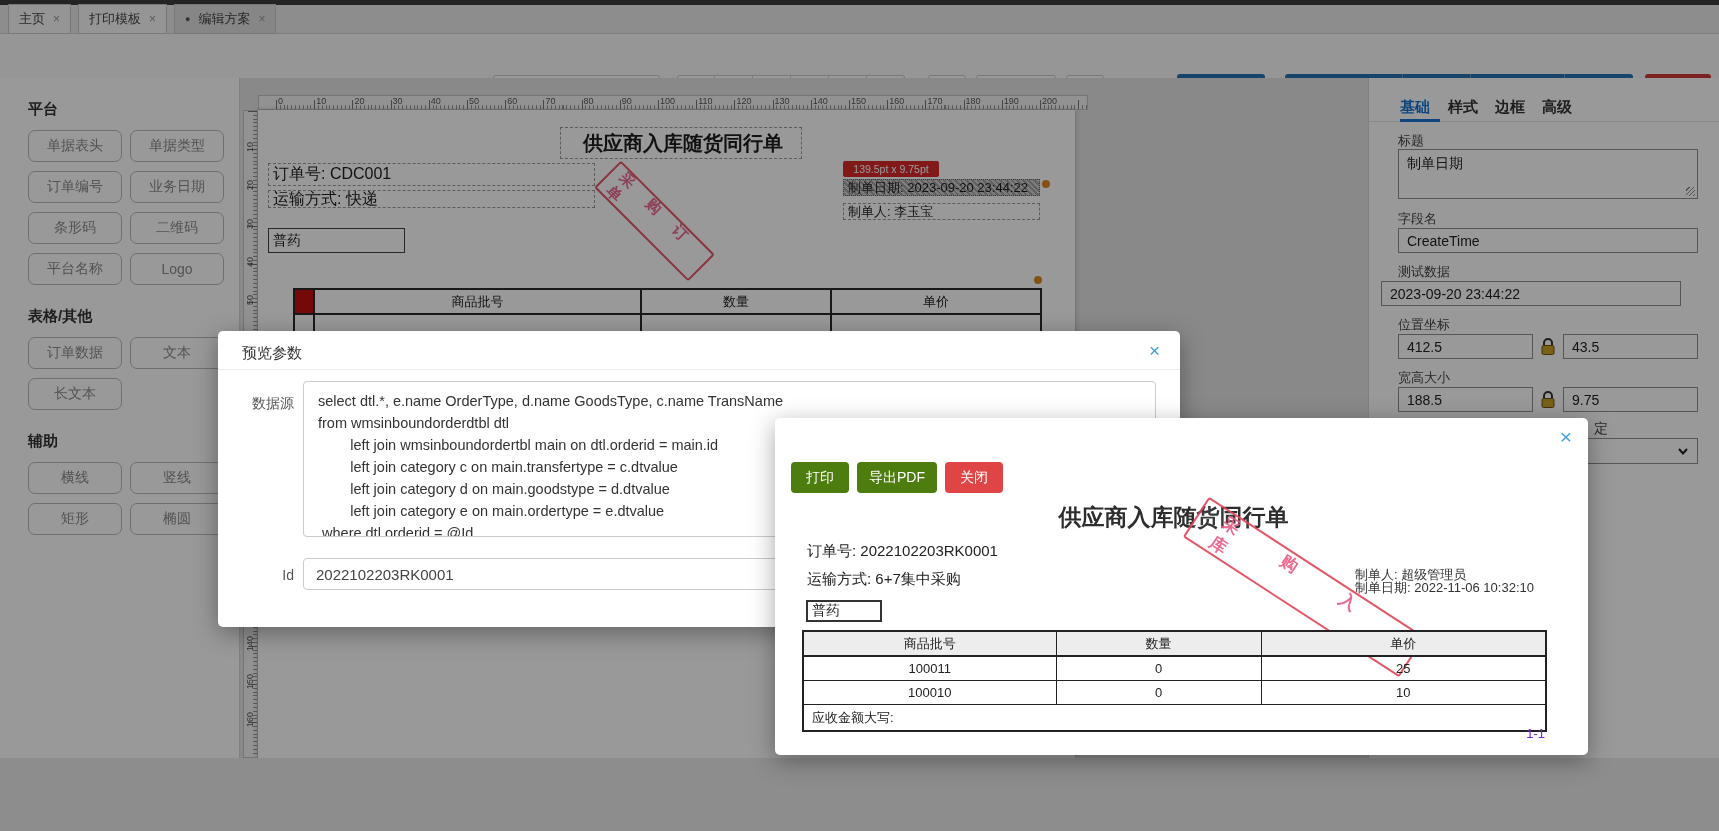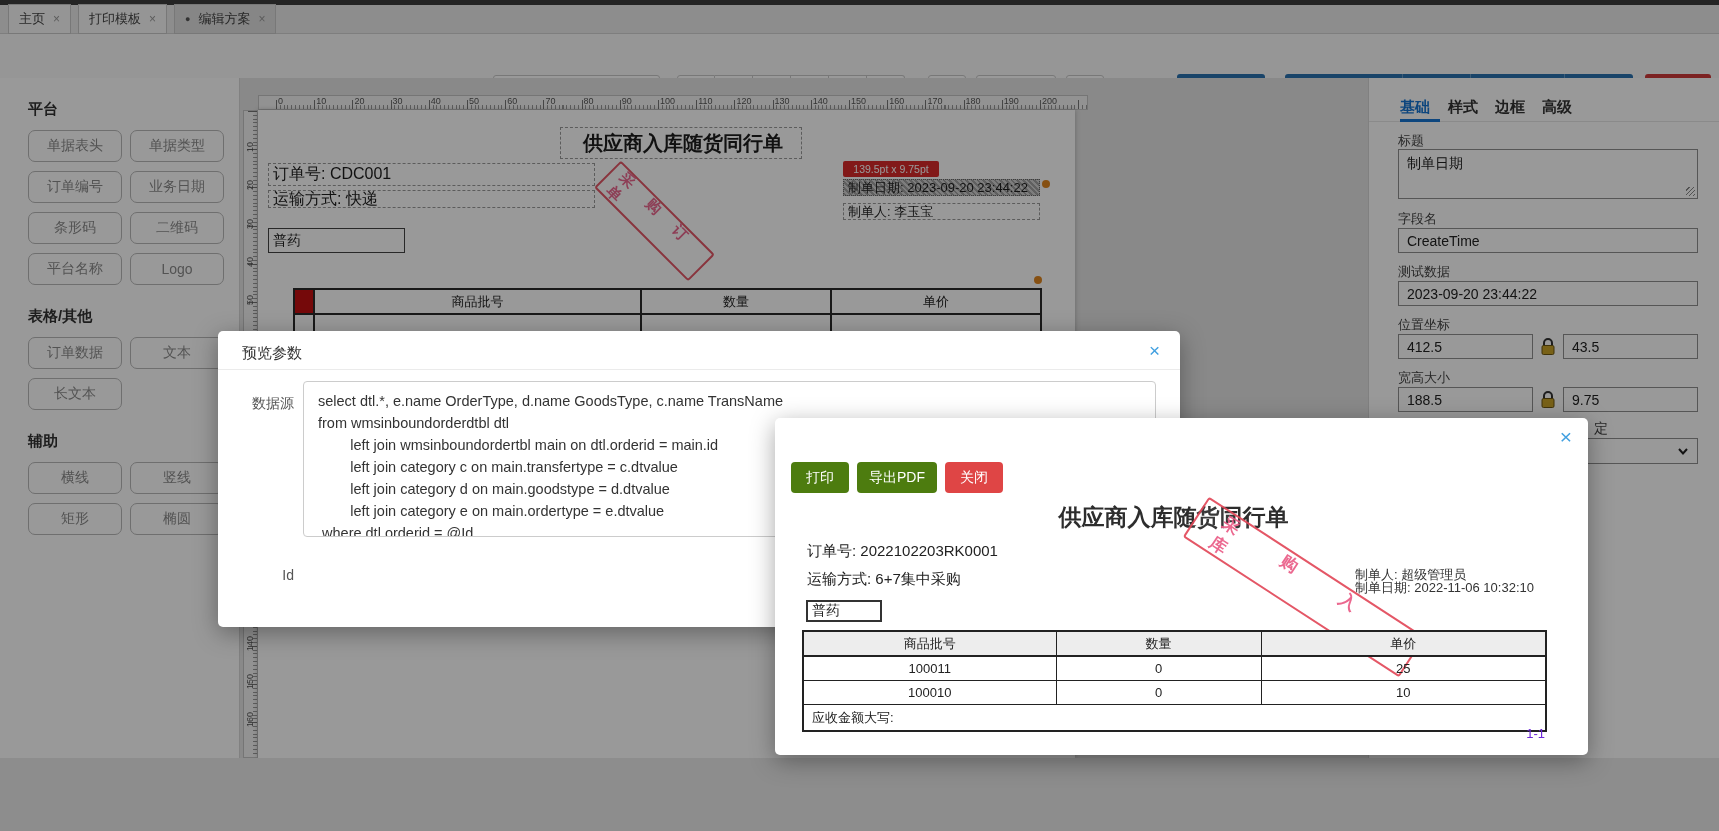--- a/index.html
+++ b/index.html
@@ -310,21 +310,21 @@
     <div class="plabel" style="left:29px;top:54px;">标题</div>
     <div class="pin ptextarea" style="left:29px;top:71px;width:300px;height:50px;">
       <span>制单日期</span>
       <span class="resz"></span>
     </div>
 
     <div class="plabel" style="left:29px;top:132px;">字段名</div>
     <div class="pin" style="left:29px;top:150px;width:300px;height:25px;">CreateTime</div>
 
     <div class="plabel" style="left:29px;top:185px;">测试数据</div>
-    <div class="pin" style="left:29px;top:203px;width:300px;height:25px;">2023-09-20 23:44:22</div>
+    <div class="pin" style="left:12px;top:203px;width:300px;height:25px;">2023-09-20 23:44:22</div>
 
     <div class="plabel" style="left:29px;top:238px;">位置坐标</div>
     <div class="pin" style="left:29px;top:256px;width:135px;height:25px;">412.5</div>
     <span class="locksvg" style="left:170px;top:259px;">
       <svg viewBox="0 0 18 19">
           <path d="M5 9 V6 a4 4 0 0 1 8 0 V9" fill="none" stroke="#333" stroke-width="2"></path>
           <rect x="3" y="8.5" width="12" height="9" rx="1.5" fill="#c9a227" stroke="#6b5512"></rect>
         </svg>
     </span>
     <div class="pin" style="left:194px;top:256px;width:135px;height:25px;">43.5</div>
@@ -362,20 +362,21 @@
     <div id="m1divider"></div>
     <div class="m1label" style="left:30px;top:64px;">数据源</div>
     <div id="sqlbox">select dtl.*, e.name OrderType, d.name GoodsType, c.name TransName
 from wmsinboundorderdtbl dtl
         left join wmsinboundordertbl main on dtl.orderid = main.id
         left join category c on main.transfertype = c.dtvalue
         left join category d on main.goodstype = d.dtvalue
         left join category e on main.ordertype = e.dtvalue
  where dtl.orderid = @Id</div>
     <div class="m1label" style="left:30px;top:236px;">Id</div>
+    <div id="idinput">2022102203RK0001</div>
   </div>
 
   <div class="modal" id="modal2">
     <div class="mclose" style="right:16px;top:8px;font-size:21px;">×</div>
     <div class="mbtn mblue" style="left:16px;width:58px;">打印</div>
     <div class="mbtn mblue" style="left:82px;width:80px;">导出PDF</div>
     <div class="mbtn mred" style="left:170px;width:58px;">关闭</div>
 
     <div id="pv-title">供应商入库随货同行单</div>
     <div class="pvfield-l" style="top:124px;">订单号: 2022102203RK0001</div>

